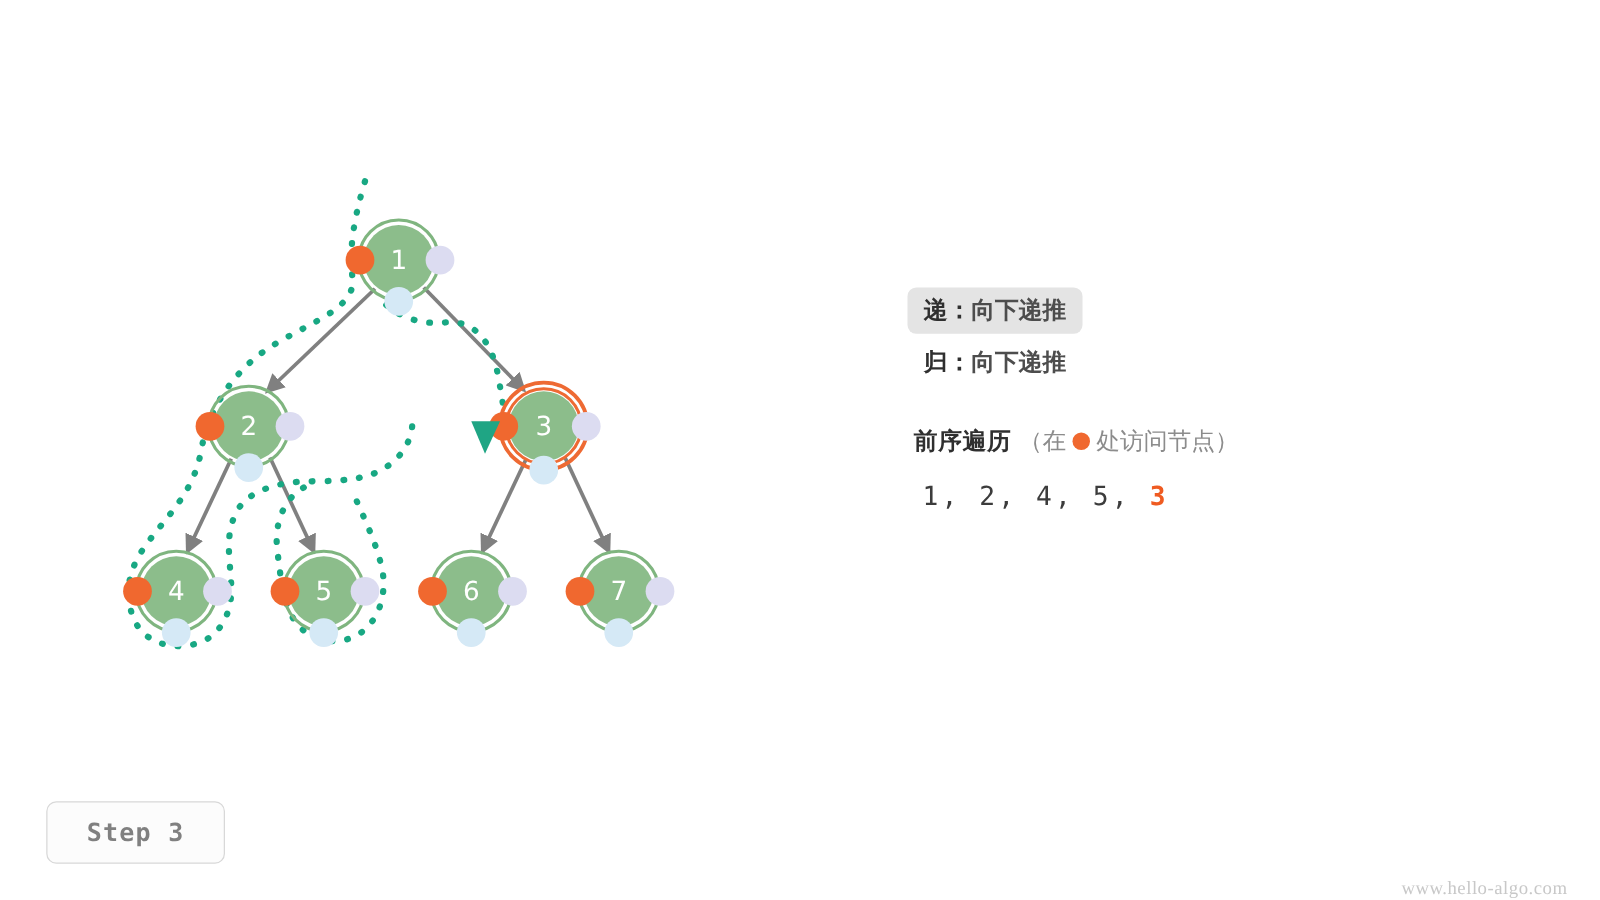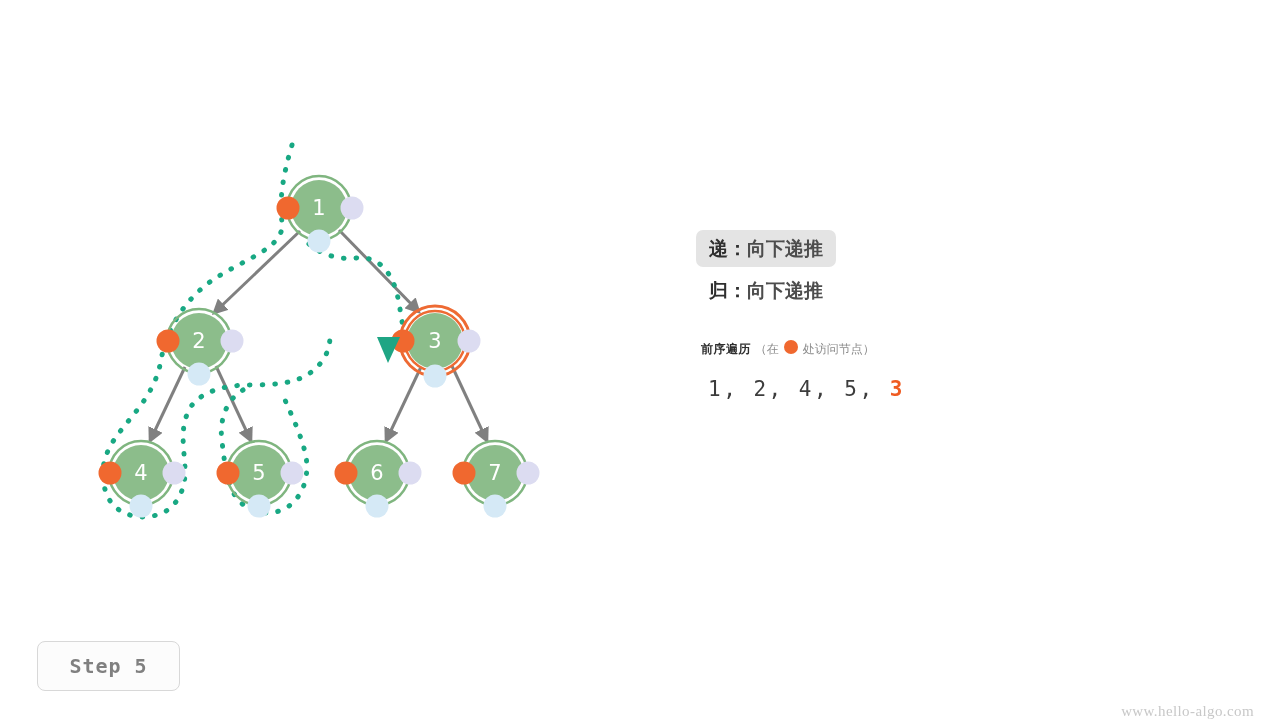--- a/index.html
+++ b/index.html
@@ -21,21 +21,21 @@
   svg.tree-svg {
     position: absolute;
     left: 0;
     top: 0;
     width: 1280px;
     height: 720px;
   }
   
   .info-panel {
     position: absolute;
-    left: 696px;
+    left: 726px;
     top: 230px;
     width: 420px;
   }
   .legend-row {
     font-size: 19px;
     font-weight: bold;
     color: #3c3c3c;
     line-height: 1.2;
     padding: 7px 13px;
     display: inline-block;
@@ -51,21 +51,21 @@
   }
   .legend-row .lbl-val {
     color: #4d4d4d;
     font-weight: bold;
   }
   .legend-row-2-wrap {
     margin-top: 5px;
   }
   .order-title {
     margin-top: 31px;
-    font-size: 12px;
+    font-size: 19px;
     white-space: nowrap;
     font-family: "DejaVu Sans", "Liberation Sans", sans-serif;
     padding-left: 5px;
   }
   .order-title .ot-strong {
     font-weight: bold;
     color: #2f2f2f;
     letter-spacing: 0.5px;
   }
   .order-title .ot-paren {
@@ -266,20 +266,20 @@
     </div>
 
     <div class="order-seq">
       <span>1, 2, 4, 5,</span>
       <span class="cur">3</span>
     </div>
 
   </div>
 
   <div class="step-badge">
-    <span>Step 5</span>
+    <span>Step 3</span>
   </div>
 
   <div class="watermark">
     <span>www.hello-algo.com</span>
   </div>
 
 </div>
 
 </body></html>

